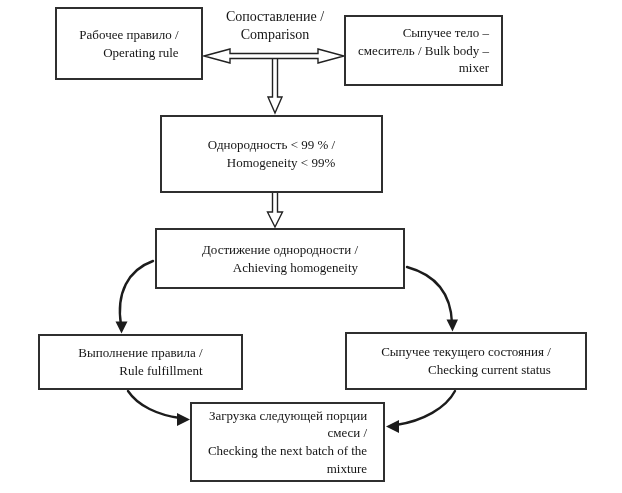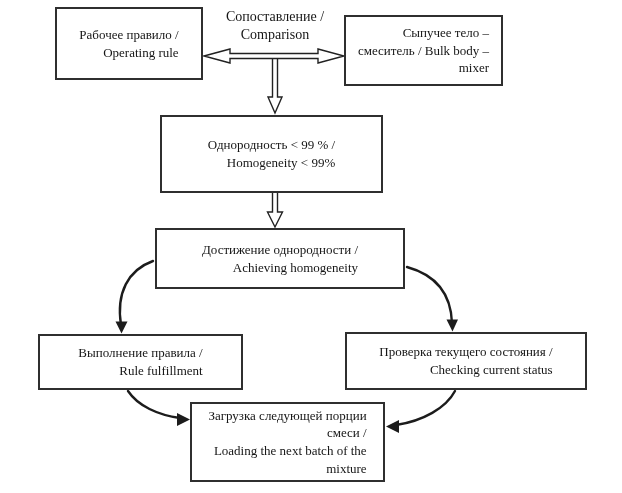--- a/index.html
+++ b/index.html
@@ -92,21 +92,21 @@
 
   <div class="box n-homog">Однородность &lt; 99 % /
 Homogeneity &lt; 99%</div>
 
   <div class="box n-achieving">Достижение однородности /
 Achieving homogeneity</div>
 
   <div class="box n-rule">Выполнение правила /
 Rule fulfillment</div>
 
-  <div class="box n-checking">Проверка текущего состояния /
+  <div class="box n-checking">Сыпучее текущего состояния /
 Checking current status</div>
 
   <div class="box n-loading">Загрузка следующей порции
 смеси /
-Loading the next batch of the
+Checking the next batch of the
 mixture</div>
 
 </div>
 
 </body></html>

